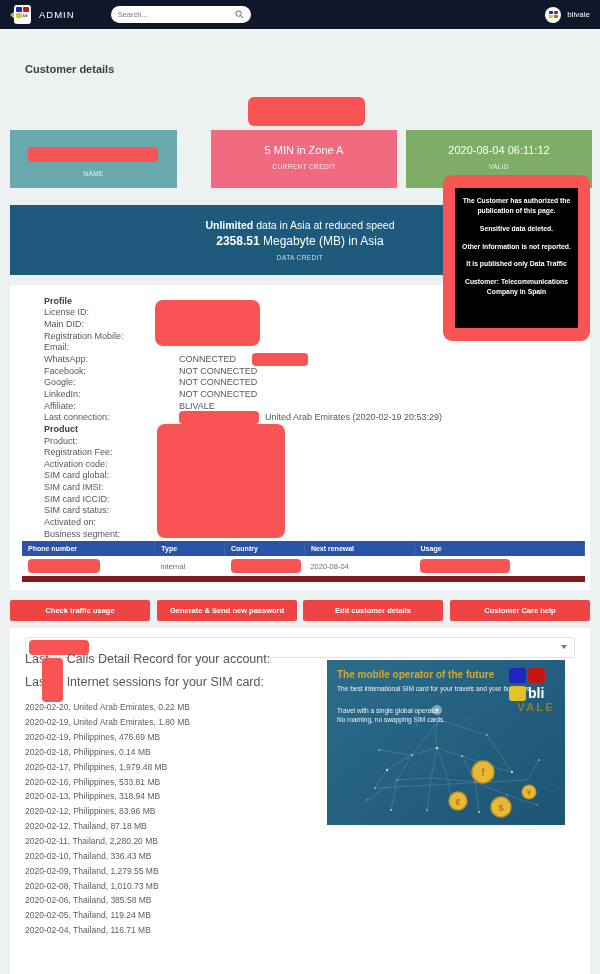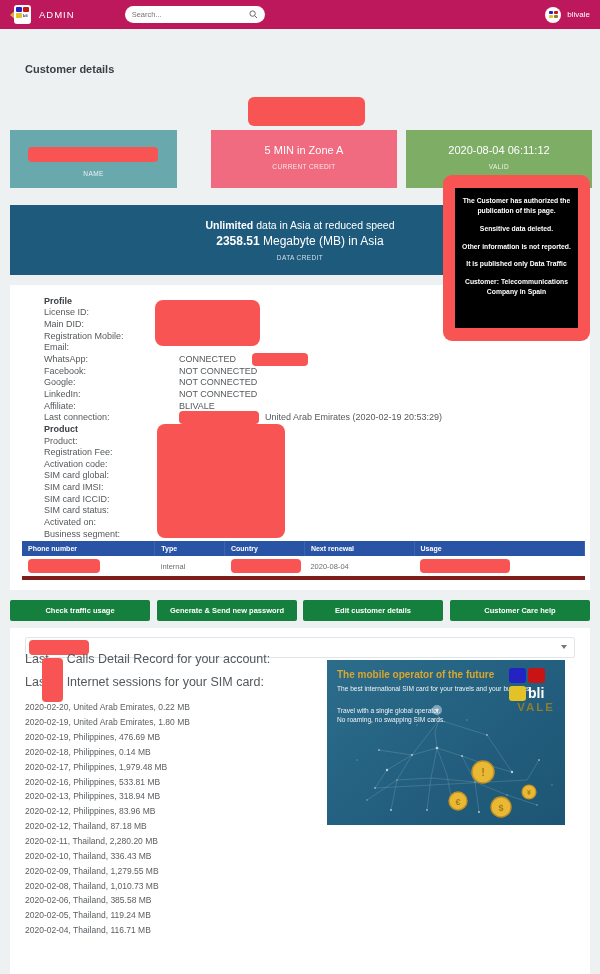--- a/index.html
+++ b/index.html
@@ -10,40 +10,40 @@
     position:relative;
     overflow:hidden;
     color:#55595c;
   }
   .redact { background:#f85454; border-radius:6px; position:absolute; }
   .redact-inline { background:#f85454; border-radius:4px; display:inline-block; vertical-align:middle; }
 
   
   .topbar {
     position:absolute; left:0; top:0; width:600px; height:29px;
-    background:#be185d; display:flex; align-items:center; padding:0 10px;
+    background:#0f172a; display:flex; align-items:center; padding:0 10px;
   }
   .brand-logo { position:relative; width:21px; height:19px; margin-right:8px; }
   .brand-logo .chev {
     position:absolute; left:0; top:3px; width:0; height:0;
     border-top:7px solid transparent; border-bottom:7px solid transparent;
     border-right:8px solid #d9a93a;
   }
   .logo-sq {
     position:absolute; left:4px; top:0; width:17px; height:19px;
     background:#fff; border-radius:3px; padding:2px 2px;
   }
   .logo-grid { display:grid; grid-template-columns:6px 6px; grid-gap:1px; }
   .lg-b { width:6px; height:5px; background:#2323c4; border-radius:1px; }
   .lg-r { width:6px; height:5px; background:#c81414; border-radius:1px; }
   .lg-y { width:6px; height:5px; background:#e3c228; border-radius:1px; }
   .lg-t { font-size:4px; font-weight:bold; color:#1b1b4d; line-height:5px; }
   .app-name { color:#fff; font-size:9.5px; letter-spacing:1px; font-weight:400; }
   .search-wrap {
-    margin-left:50px; width:140px; height:17px; background:#fff;
+    margin-left:36px; width:140px; height:17px; background:#fff;
     border-radius:9px; display:flex; align-items:center; padding:0 7px;
   }
   .search-input {
     border:none; outline:none; flex:1; font-size:7.5px; color:#777;
     font-family:"Liberation Sans", sans-serif; background:transparent; min-width:0;
   }
   .user-area { margin-left:auto; display:flex; align-items:center; gap:6px; }
   .avatar {
     width:16px; height:16px; border-radius:50%; background:#fff;
     display:flex; align-items:center; justify-content:center; overflow:hidden;
@@ -102,27 +102,27 @@
   .redact-product { left:147px; top:139px; width:128px; height:114px; border-radius:8px; }
 
   
   .sim-table { position:absolute; left:12px; top:256px; width:563px; border-collapse:collapse; }
   .sim-table th {
     background:#2953a4; color:#fff; font-size:7px; font-weight:bold;
     text-align:left; padding:4px 0 4px 6px; border-right:1px solid #3d63b0;
   }
   .sim-table td {
     font-size:7.5px; color:#6a6e71; padding:3px 0 3px 6px; height:19px;
-    border-bottom:4px solid #7f1d1d; background:#fff;
+    border-bottom:6px solid #7f1d1d; background:#fff;
   }
   .cell-redact { background:#f85454; border-radius:4px; display:inline-block; vertical-align:middle; }
 
   
   .btn {
-    position:absolute; top:600px; width:140px; height:21px; background:#15803d;
+    position:absolute; top:600px; width:140px; height:21px; background:#ef4444;
     color:#fff; font-size:7.5px; font-weight:bold; border:none; border-radius:2px;
     font-family:"Liberation Sans", sans-serif; cursor:pointer;text-align:center;
   }
 
   
   .panel2 { position:absolute; left:10px; top:628px; width:580px; height:346px; background:#fff; }
   .select-box {
     position:absolute; left:15px; top:9px; width:550px; height:21px;
     background:#fff; border:1px solid #e2e5e7; border-radius:2px;
   }

